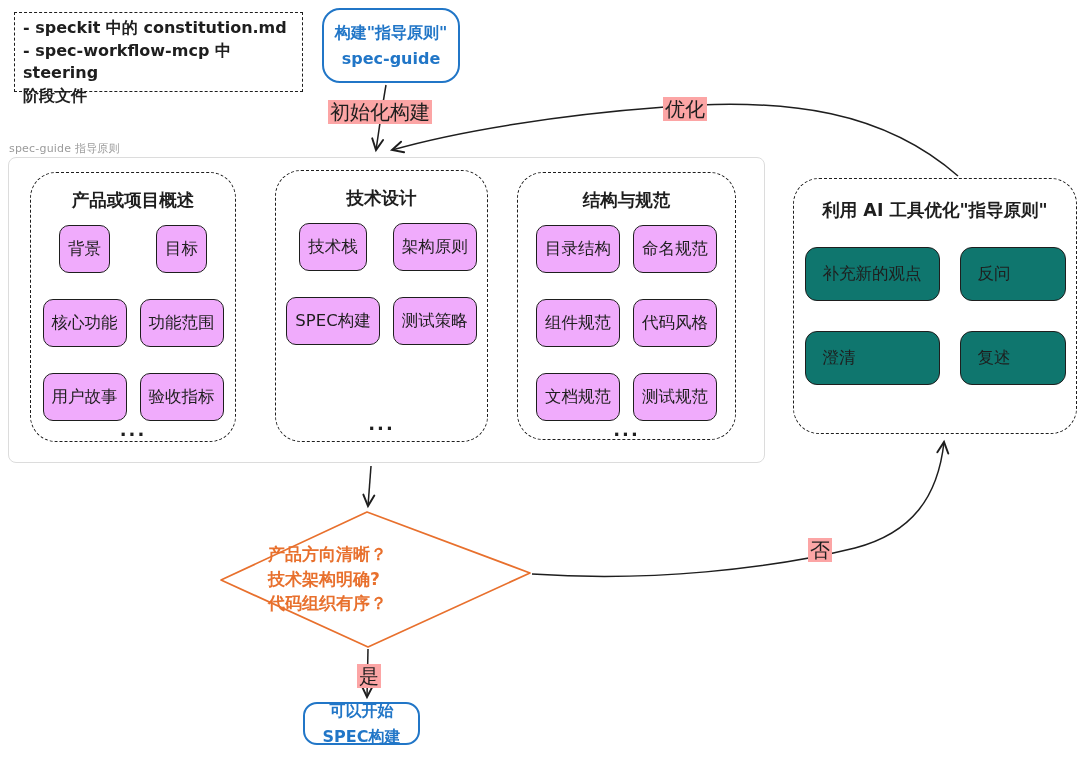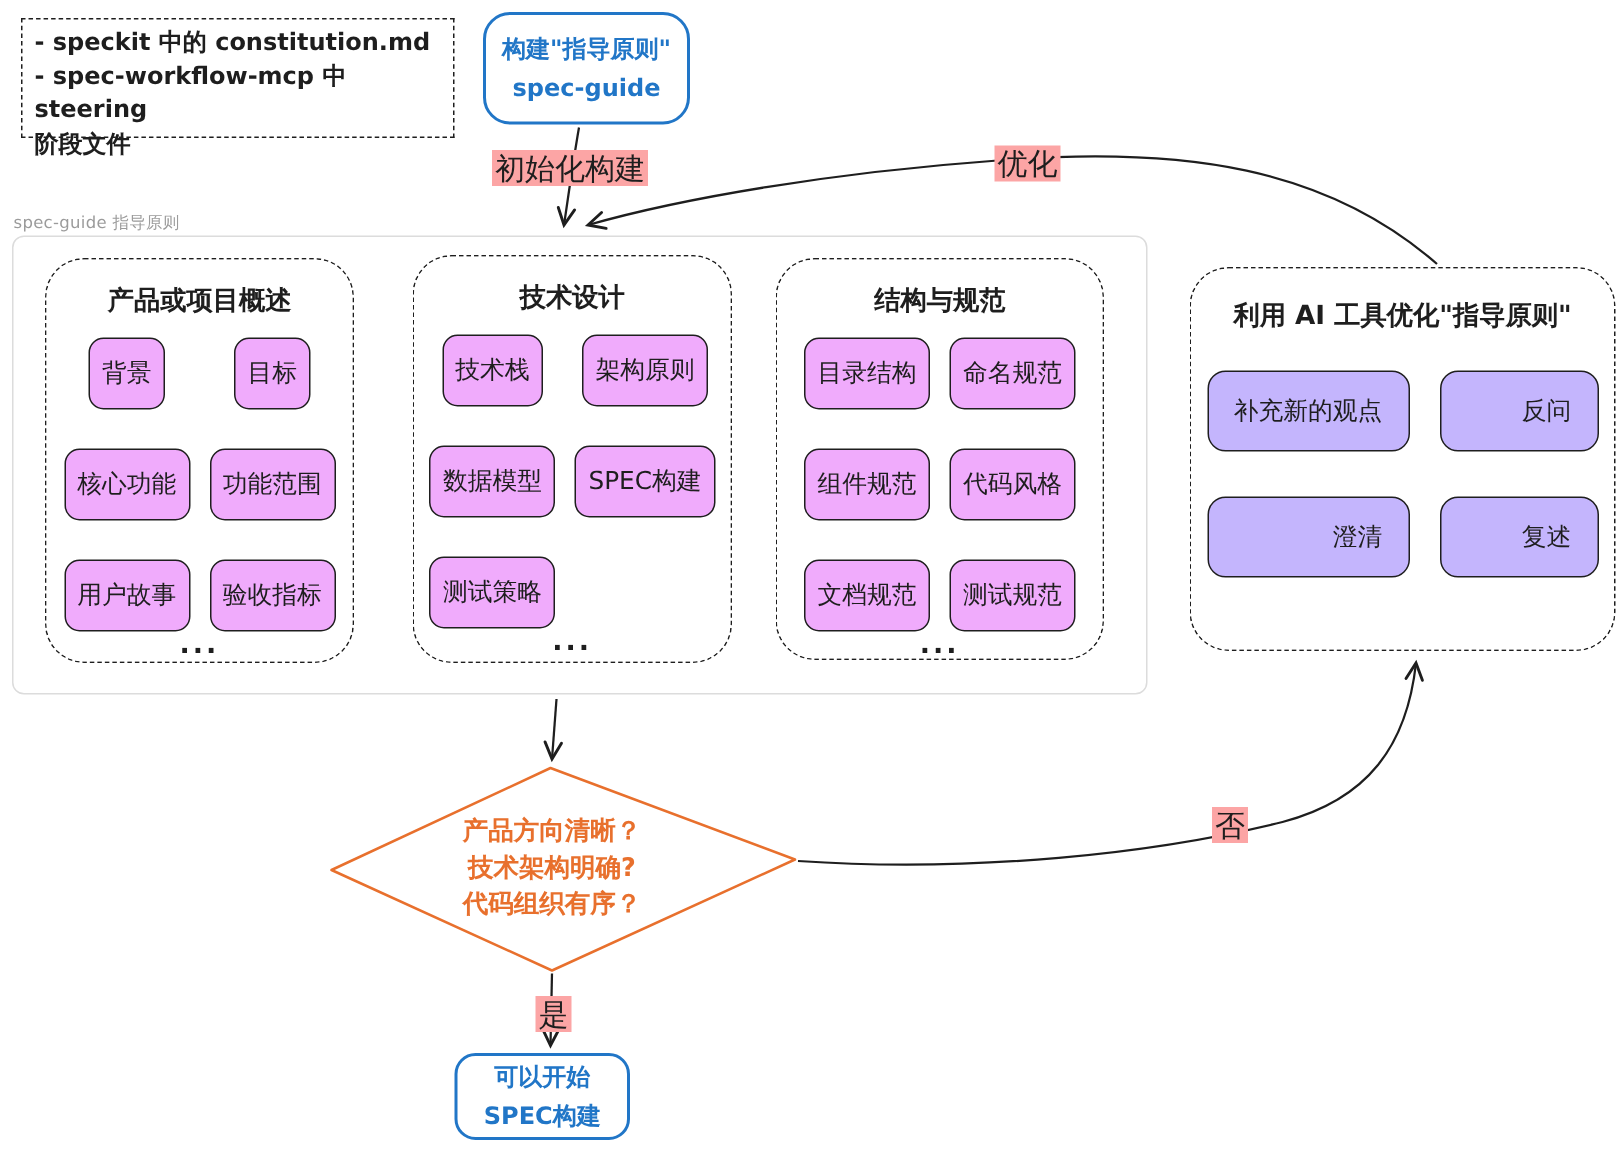--- a/index.html
+++ b/index.html
@@ -17,21 +17,21 @@
     padding:4px 8px;font-size:16px;line-height:1.42;font-weight:700;
   }
 
   
   .node-blue{
     border:2px solid #2176c7;border-radius:18px;background:#fff;
     color:#2176c7;font-weight:600;text-align:center;
     display:flex;flex-direction:column;justify-content:center;
   }
   #start-node{left:322px;top:8px;width:138px;height:75px;font-size:16px;line-height:1.6;}
-  #end-node{left:303px;top:702px;width:117px;height:58px;font-size:16px;line-height:1.6;border-radius:14px;}
+  #end-node{left:303px;top:702px;width:117px;height:43px;font-size:16px;line-height:1.6;border-radius:14px;}
 
   
   .guide-container{
     left:8px;top:157px;width:757px;height:306px;
     border:1px solid #dcdcdc;border-radius:8px;background:transparent;
   }
   .guide-container-label{
     left:9px;top:141px;font-size:11px;color:#9b9b9b;letter-spacing:.2px;
   }
 
@@ -55,28 +55,28 @@
 
   
   #ai-box{
     left:793px;top:178px;width:284px;height:256px;
     border:1.8px dashed #1e1e1e;border-radius:26px;
     display:flex;flex-direction:column;align-items:center;padding-top:19px;
   }
   .ai-title{font-size:17.5px;font-weight:600;white-space:nowrap;}
   .ai-grid{display:grid;grid-template-columns:auto auto;gap:30px 20px;margin-top:25px;justify-content:center;align-items:center;}
   .ai-item{
-    border:1.8px solid #1e1e1e;border-radius:12px;background:#c4b5fd;
-    font-size:16.5px;font-weight:500;text-align:right;
+    border:1.8px solid #1e1e1e;border-radius:12px;background:#0f766e;
+    font-size:16.5px;font-weight:500;text-align:left;
     padding:15px 17px;min-width:70px;white-space:nowrap;
   }
 
   
   .decision-text{
-    left:268px;top:542px;width:200px;text-align:center;
+    left:268px;top:542px;width:200px;
     color:#e8702d;font-size:17px;font-weight:600;line-height:1.45;
   }
 
   
   .arrow-label{
     background:#fca5a5;font-size:20px;font-weight:500;padding:0 2px;line-height:1.2;
     white-space:nowrap;
   }
   #lbl-init{left:328px;top:100px;}
   #lbl-opt{left:663px;top:97px;}
@@ -127,21 +127,20 @@
     <div class="item">验收指标</div>
   </div>
   <div class="dots">...</div>
 </div>
 
 <div class="abs col" id="col-1">
   <div class="col-title">技术设计</div>
   <div class="col-grid">
     <div class="item">技术栈</div>
     <div class="item">架构原则</div>
-    <div class="item">数据模型</div>
     <div class="item">SPEC构建</div>
     <div class="item">测试策略</div>
   </div>
   <div class="dots">...</div>
 </div>
 
 <div class="abs col" id="col-2">
   <div class="col-title">结构与规范</div>
   <div class="col-grid">
     <div class="item">目录结构</div>

